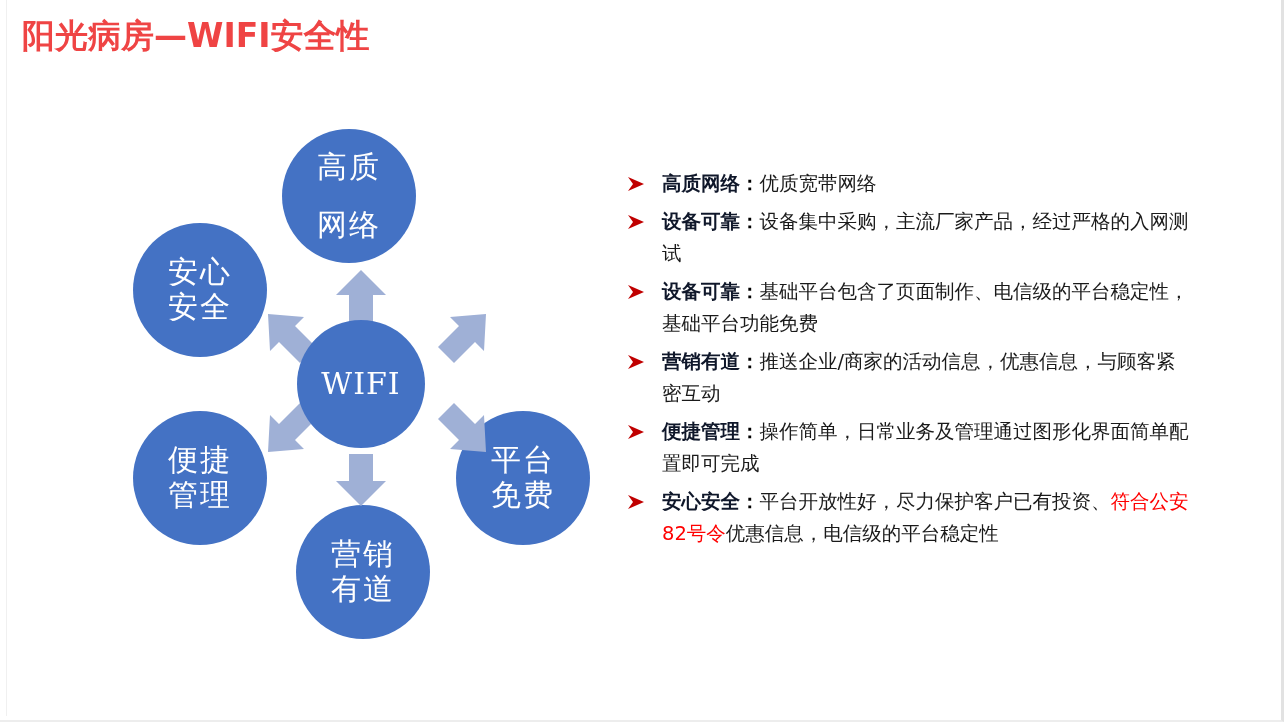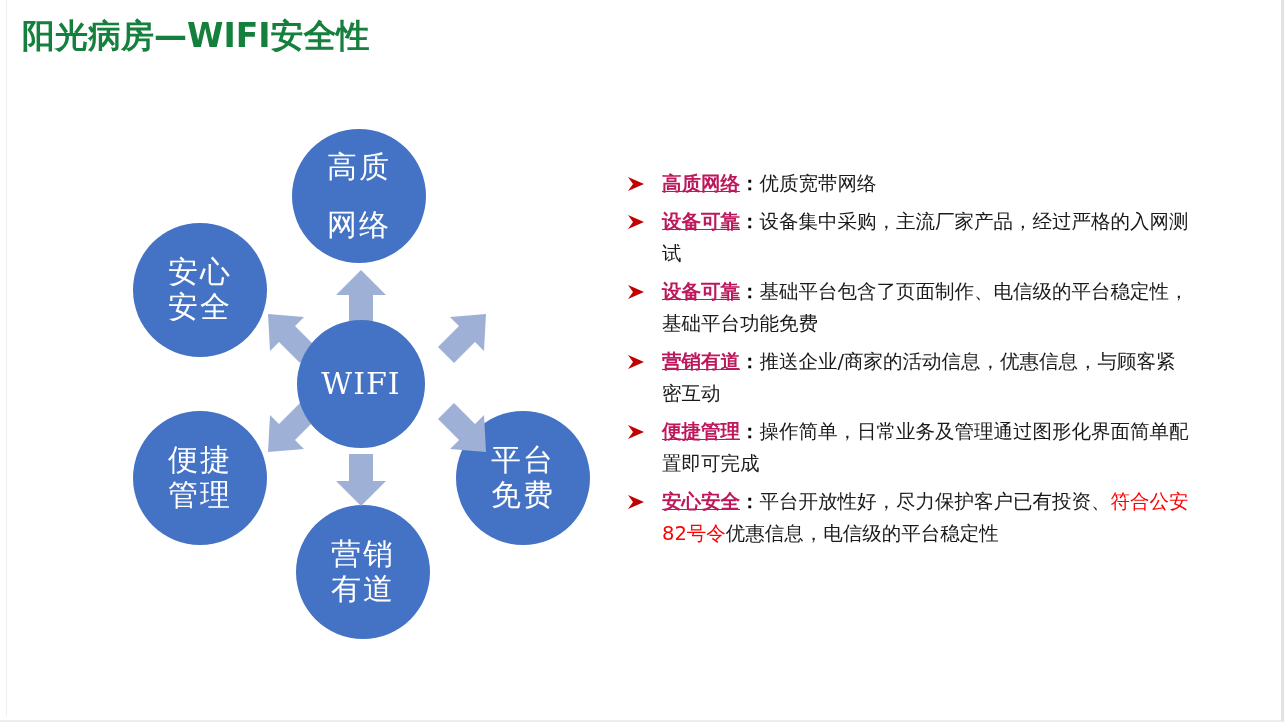--- a/index.html
+++ b/index.html
@@ -33,21 +33,21 @@
   }
 
   
   #title {
     position: absolute;
     left: 22px;
     top: 14px;
     font-family: "DejaVu Sans", "Liberation Sans", sans-serif;
     font-size: 33px;
     font-weight: 700;
-    color: #15803d;
+    color: #ef4444;
     letter-spacing: 0px;
     white-space: nowrap;
   }
 
   
   #diagram {
     position: absolute;
     left: 0;
     top: 0;
     width: 640px;
@@ -78,21 +78,21 @@
   .node-center {
     width: 128px;
     height: 128px;
     font-size: 30px;
     letter-spacing: 1px;
     font-family: "DejaVu Serif", "Liberation Serif", serif;
     z-index: 3;
   }
 
   
-  #node-top     { left: 292px; top: 129px; gap: 23px; }
+  #node-top     { left: 282px; top: 129px; gap: 23px; }
   #node-right-u { left: 456px; top: 222px; }
   #node-right-l { left: 456px; top: 411px; }
   #node-bottom  { left: 296px; top: 505px; }
   #node-left-l  { left: 133px; top: 411px; }
   #node-left-u  { left: 133px; top: 223px; }
   #node-center  { left: 297px; top: 320px; }
 
   
   .arrow {
     position: absolute;
@@ -119,22 +119,21 @@
   .bullet .marker {
     position: absolute;
     left: 2px;
     top: 6px;
     width: 20px;
     height: 20px;
   }
   .bullet .marker svg { display: block; }
   .bullet .term {
     font-weight: 700;
-    color: #be185d;
-    text-decoration: underline;
+    color: #0f172a;
   }
   .bullet .sep {
     font-weight: 700;
     color: #000000;
   }
   .bullet .body {
     font-weight: 400;
   }
   .bullet .hl {
     color: #ff0000;

